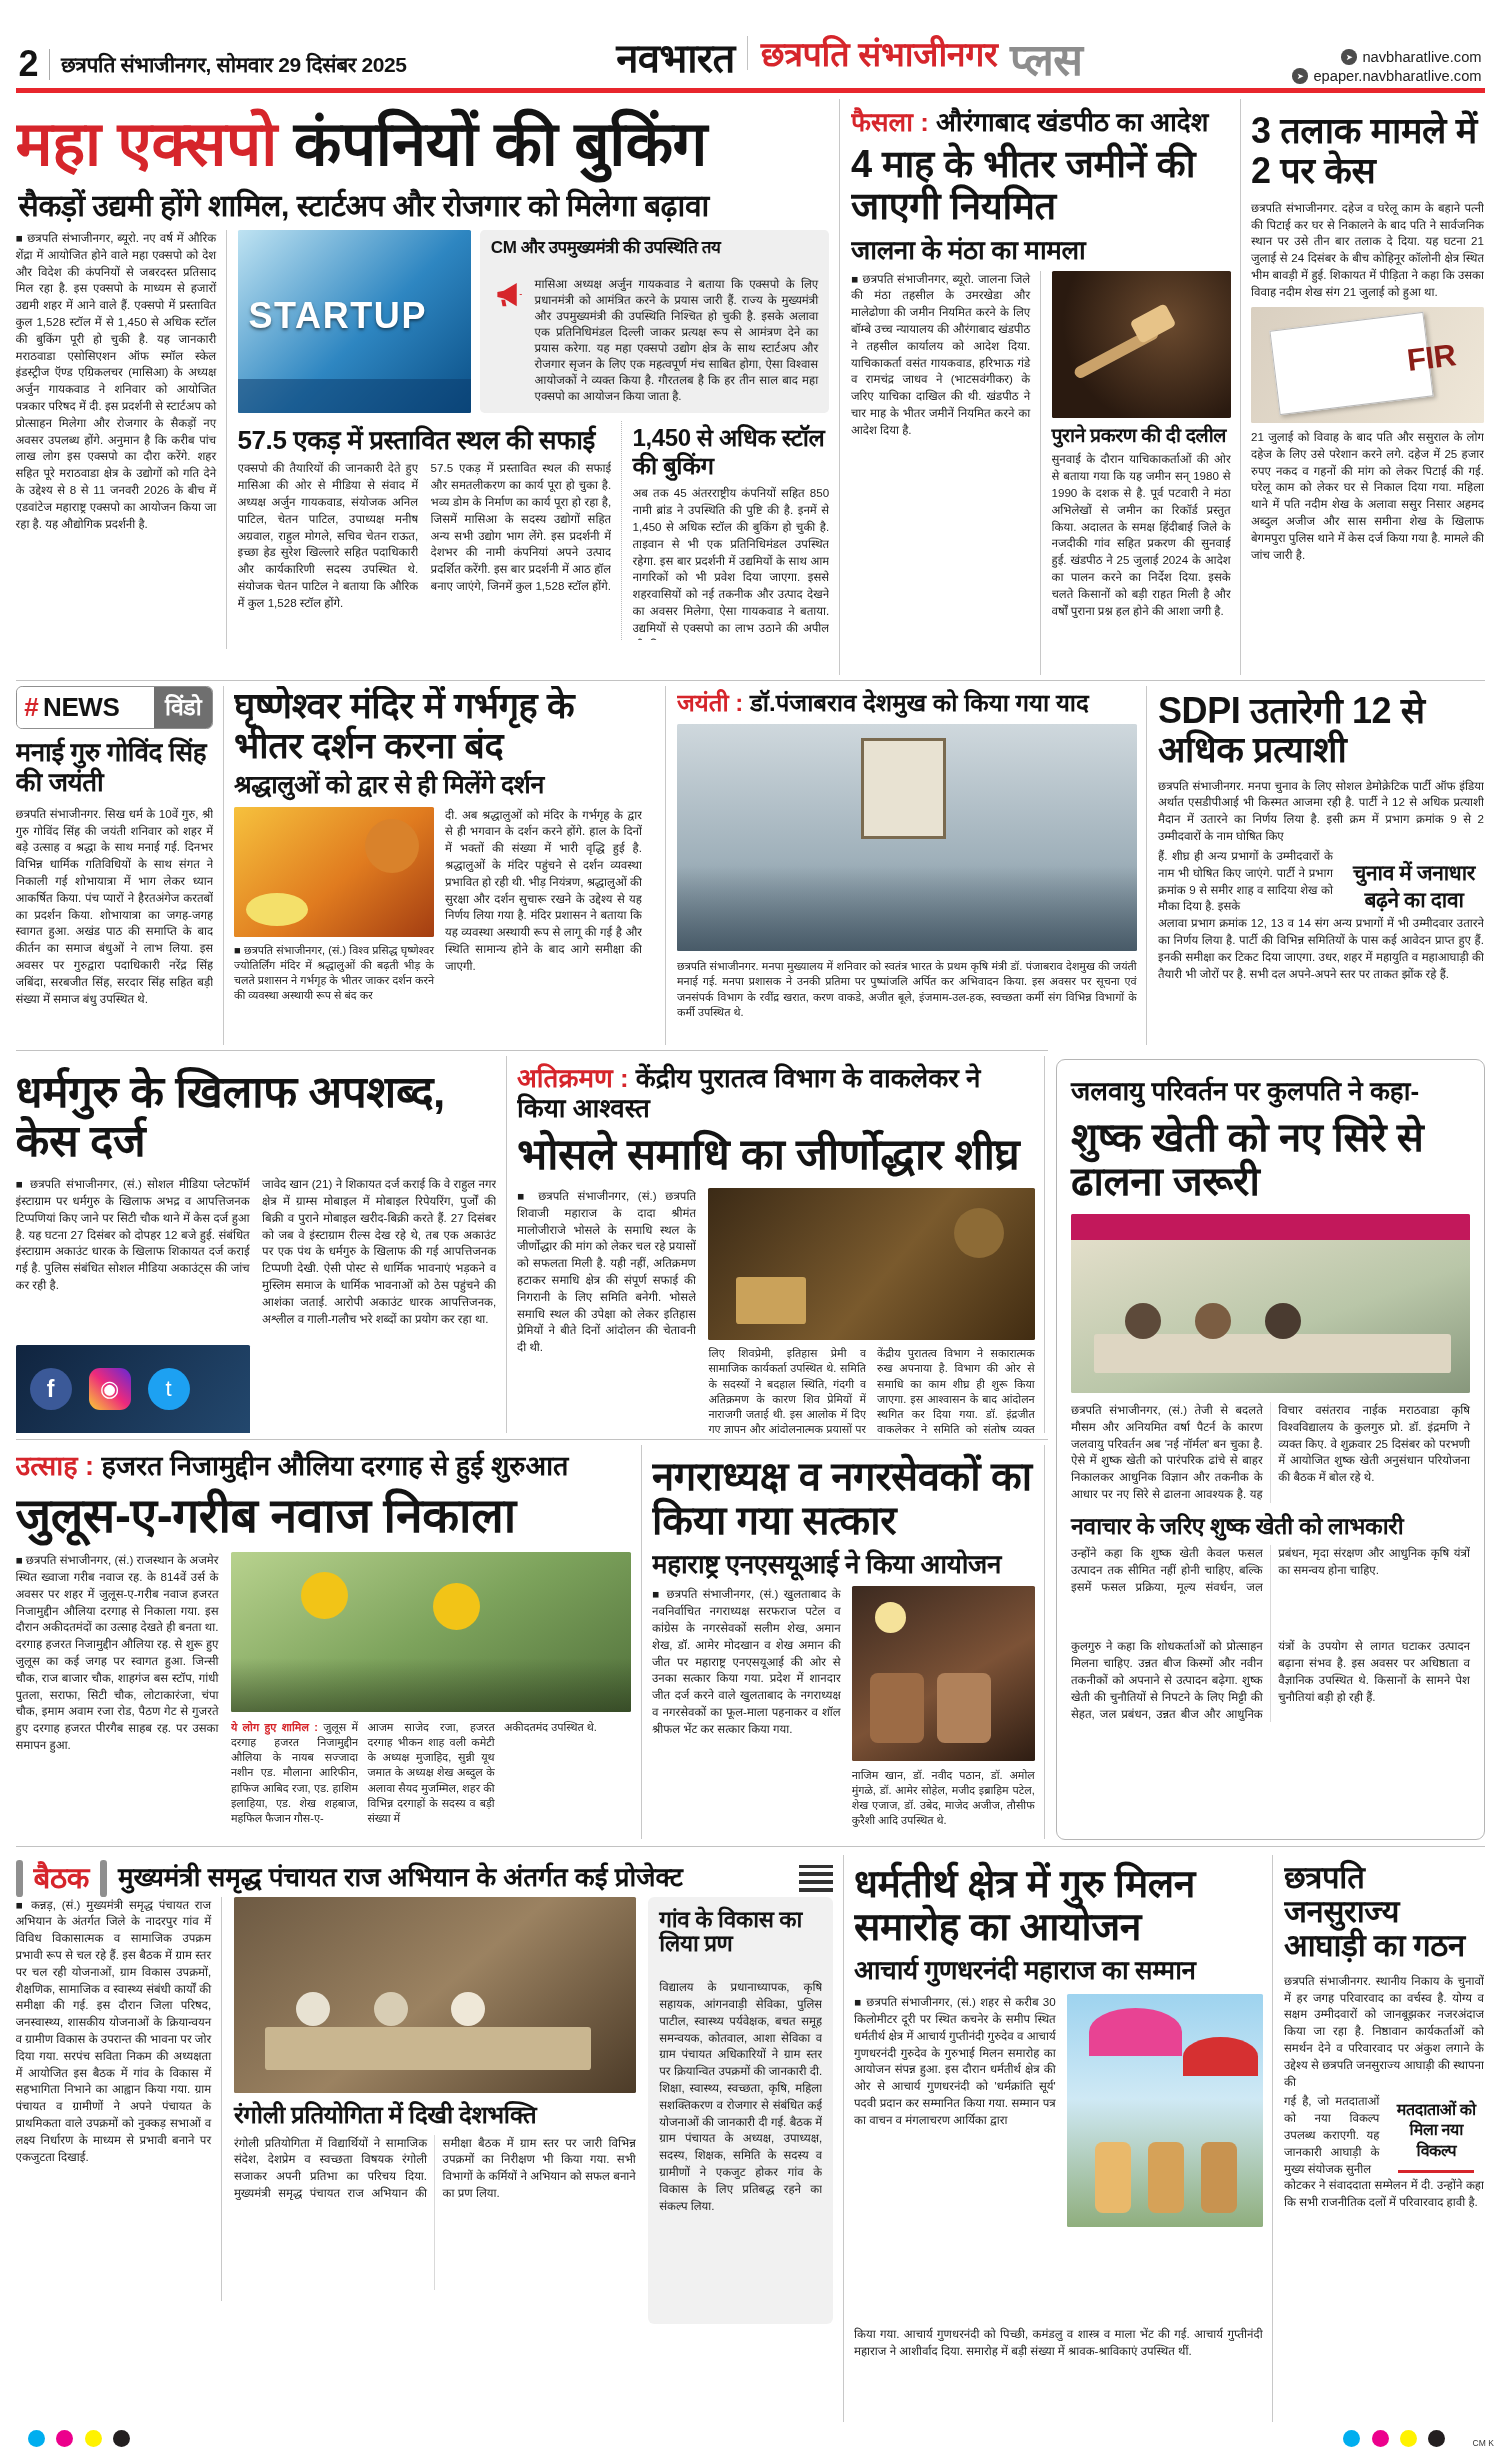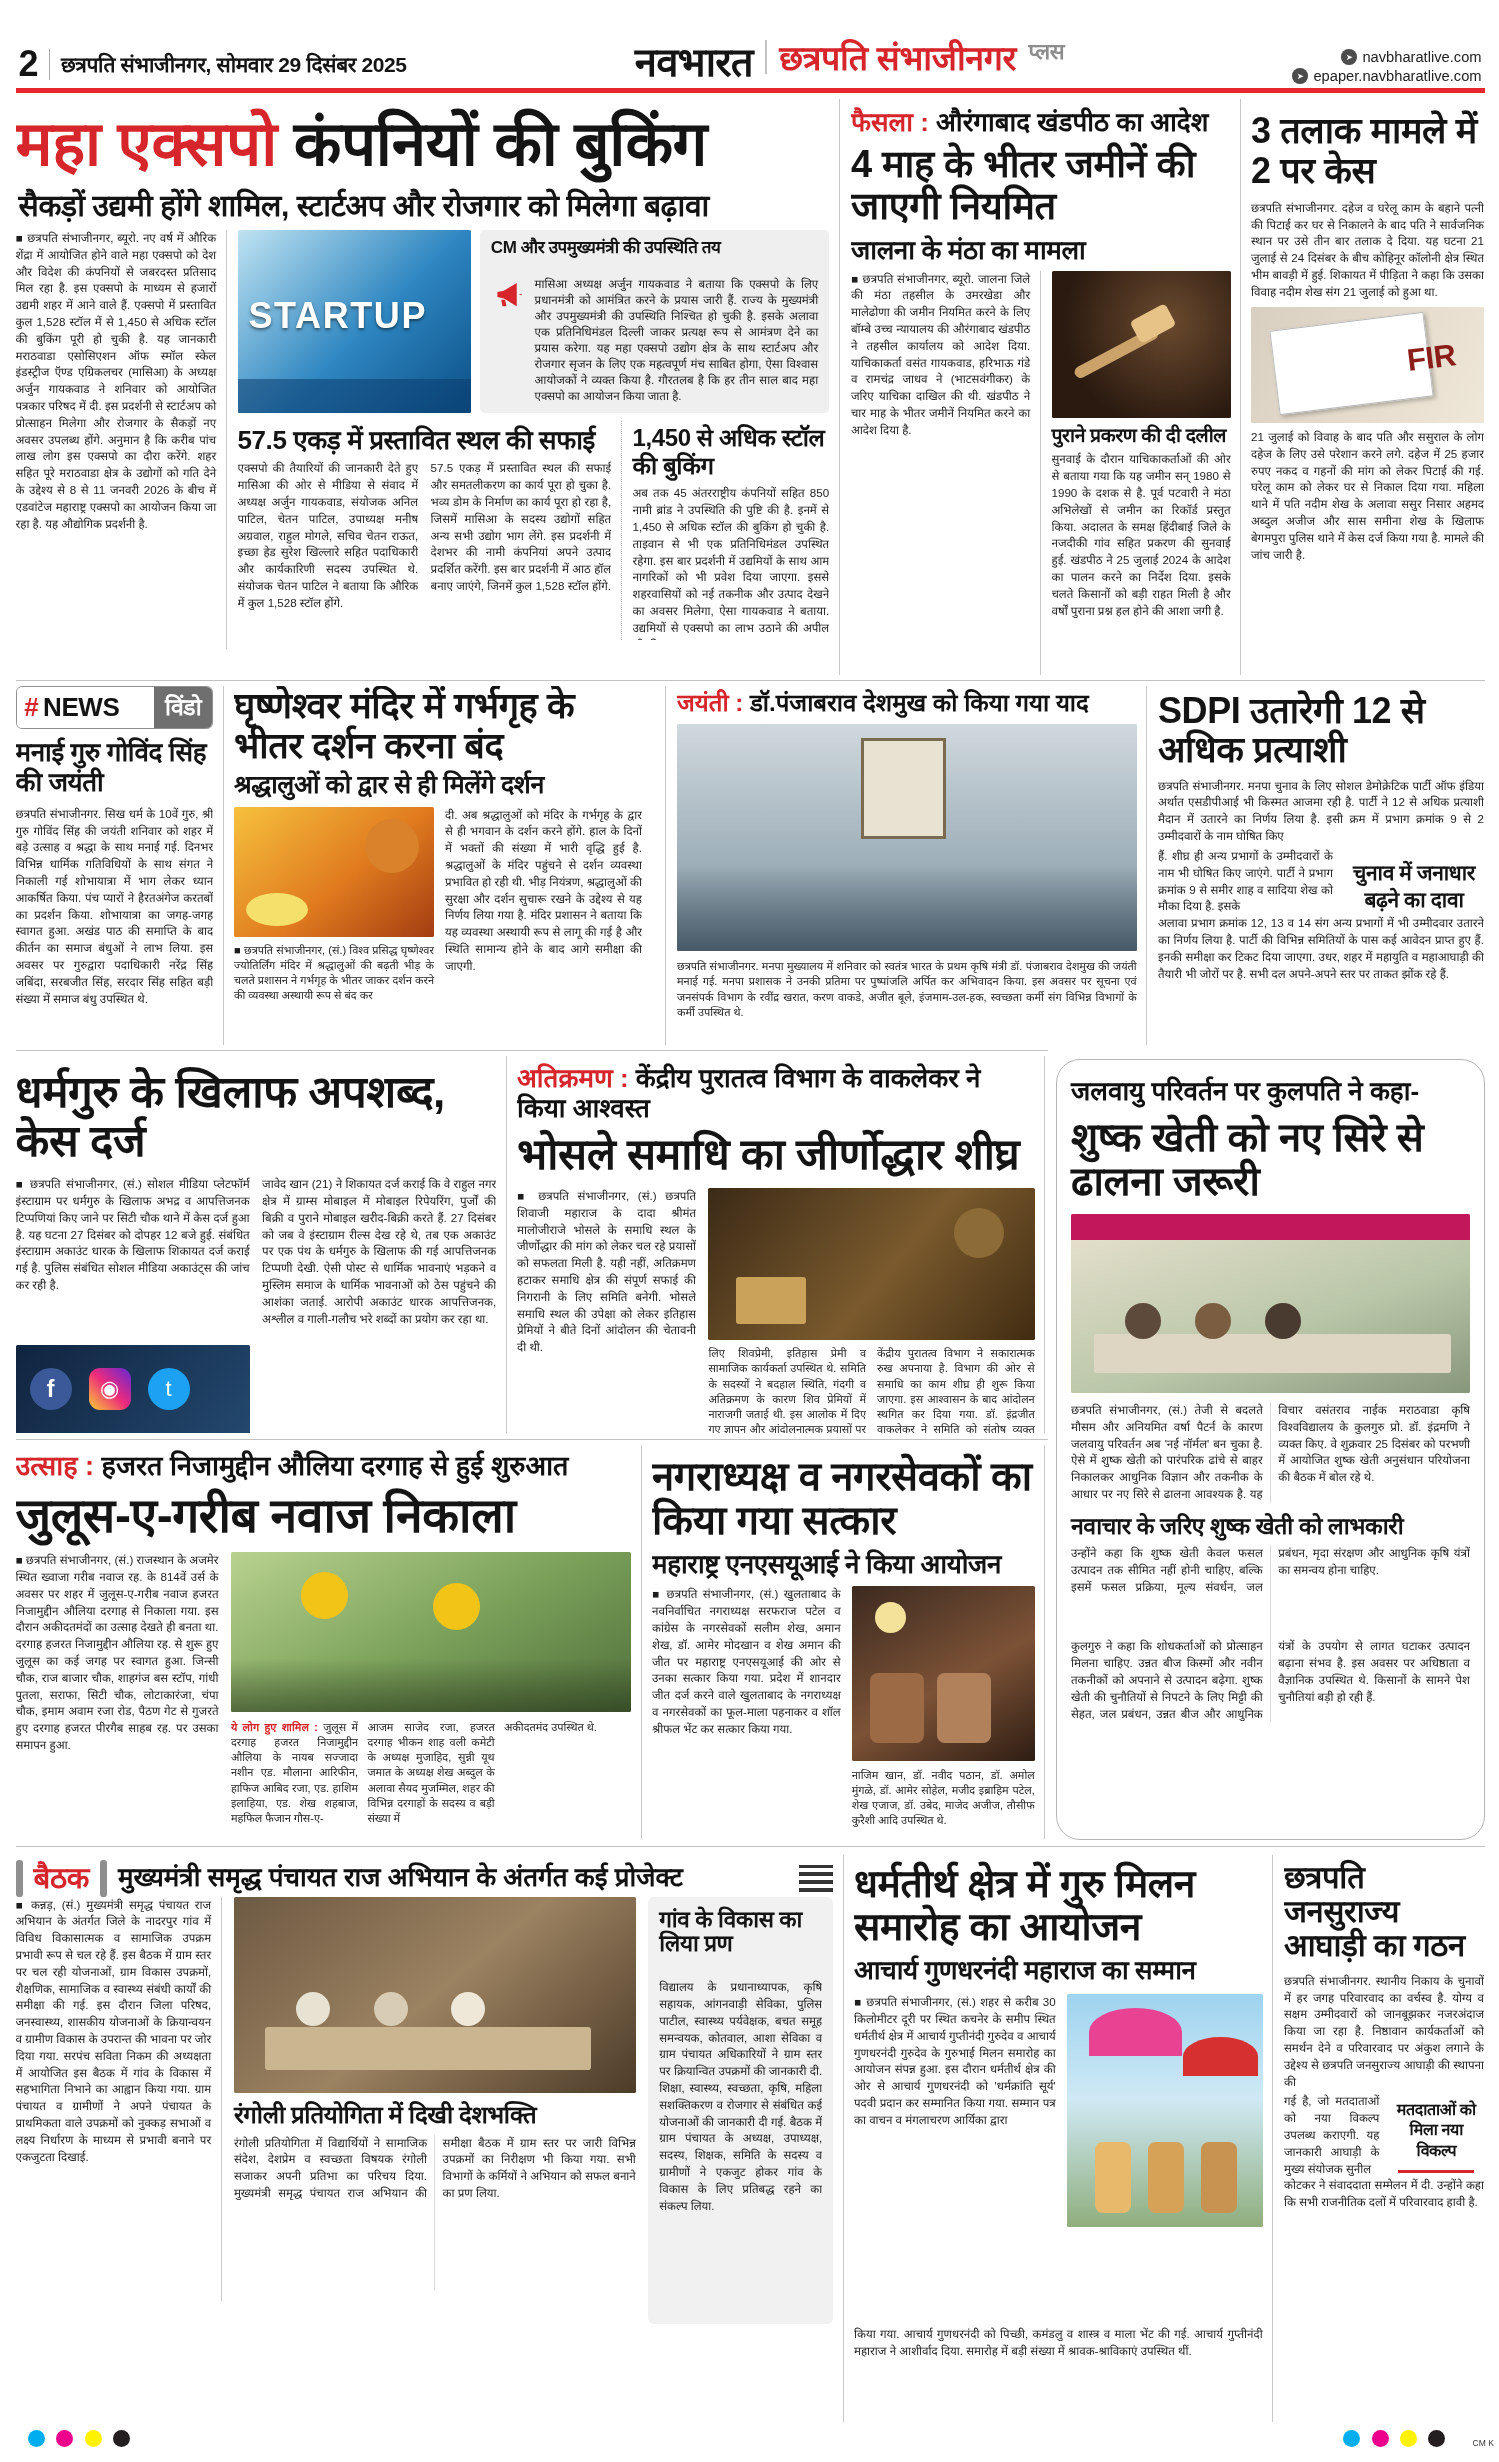--- a/index.html
+++ b/index.html
@@ -34,21 +34,21 @@
   <div class="abs headbar" style="left:18.6px;top:39px;width:1463px;height:45px">
     <div style="display:flex;align-items:center;gap:11px">
       <span class="hd" style="font-size:36px">2</span>
       <span style="width:0.8px;height:31px;background:#aaa"></span>
       <span class="hd" style="font-size:21px;font-weight:bold">छत्रपति संभाजीनगर, सोमवार 29 दिसंबर 2025</span>
     </div>
     <div style="display:flex;align-items:flex-start;gap:12.4px">
       <span class="hd" style="font-size:40px;letter-spacing:-0.8px">नवभारत</span>
       <span style="width:1.6px;height:34px;background:#c3c3c3"></span>
       <span class="hd red" style="font-size:34px">छत्रपति संभाजीनगर</span>
-      <span class="hd gray" style="font-size:22px">प्लस</span>
+      <span class="hd gray" style="font-size:44px">प्लस</span>
     </div>
     <div style="display:flex;flex-direction:column;gap:3.1px">
       <span class="webline">
           <span class="webdot">➤</span>
           <span>navbharatlive.com</span>
         </span>
       <span class="webline">
           <span class="webdot">➤</span>
           <span>epaper.navbharatlive.com</span>
         </span>
@@ -197,21 +197,21 @@
           <span style="position:absolute;right:31px;top:20px;width:50px;height:50px;border-radius:50%;background:#8d6b36"></span>
         </div>
         <div style="display:flex;gap:11px;margin-top:6.2px">
           <p class="cap clip" style="flex:1;height:92px">लिए शिवप्रेमी, इतिहास प्रेमी व सामाजिक कार्यकर्ता उपस्थित थे. समिति के सदस्यों ने बदहाल स्थिति, गंदगी व अतिक्रमण के कारण शिव प्रेमियों में नाराजगी जताई थी. इस आलोक में दिए गए ज्ञापन और आंदोलनात्मक प्रयासों पर ध्यान दिया गया.</p>
           <p class="cap clip" style="flex:1;height:92px">केंद्रीय पुरातत्व विभाग ने सकारात्मक रुख अपनाया है. विभाग की ओर से समाधि का काम शीघ्र ही शुरू किया जाएगा. इस आश्वासन के बाद आंदोलन स्थगित कर दिया गया. डॉ. इंद्रजीत वाकलेकर ने समिति को संतोष व्यक्त किया है.</p>
         </div>
       </div>
     </div>
   </section>
 
-  <section class="abs clip" style="left:1056px;top:1059px;width:429px;height:781px;border:1.6px solid #b5b5b5;border-radius:24px;padding:12.4px 14px">
+  <section class="abs clip" style="left:1056px;top:1059px;width:429px;height:781px;border:1.6px solid #b5b5b5;border-radius:9px;padding:12.4px 14px">
     <p class="kick ctr" style="font-size:26px;margin-top:4.7px">जलवायु परिवर्तन पर कुलपति ने कहा-</p>
     <h2 class="hd ctr" style="font-size:40px;margin:7.8px 0 11px">शुष्क खेती को नए सिरे से ढालना जरूरी</h2>
     <div class="photo" style="width:100%;height:179px;background:linear-gradient(160deg,#e9e2cf,#b9c6a8 60%,#87977c)">
       <span style="position:absolute;left:0;top:0;width:100%;height:26px;background:#c2185b"></span>
       <span style="position:absolute;left:23px;bottom:20px;width:357px;height:39px;background:#ded6c2;border-radius:3.1px"></span>
       <span style="position:absolute;left:54px;bottom:54px;width:36px;height:36px;border-radius:50%;background:#5d4a3a"></span>
       <span style="position:absolute;left:124px;bottom:54px;width:36px;height:36px;border-radius:50%;background:#7b5d42"></span>
       <span style="position:absolute;left:194px;bottom:54px;width:36px;height:36px;border-radius:50%;background:#4a3b30"></span>
     </div>
     <p class="body cols2" style="margin-top:9.3px">छत्रपति संभाजीनगर, (सं.) तेजी से बदलते मौसम और अनियमित वर्षा पैटर्न के कारण जलवायु परिवर्तन अब 'नई नॉर्मल' बन चुका है. ऐसे में शुष्क खेती को पारंपरिक ढांचे से बाहर निकालकर आधुनिक विज्ञान और तकनीक के आधार पर नए सिरे से ढालना आवश्यक है. यह विचार वसंतराव नाईक मराठवाडा कृषि विश्वविद्यालय के कुलगुरु प्रो. डॉ. इंद्रमणि ने व्यक्त किए. वे शुक्रवार 25 दिसंबर को परभणी में आयोजित शुष्क खेती अनुसंधान परियोजना की बैठक में बोल रहे थे.</p>

